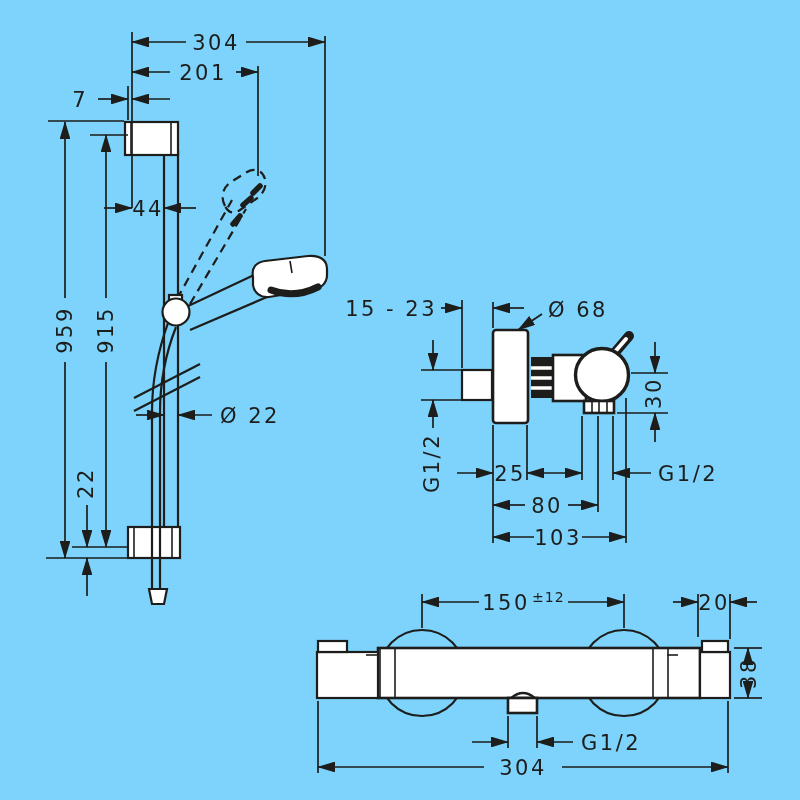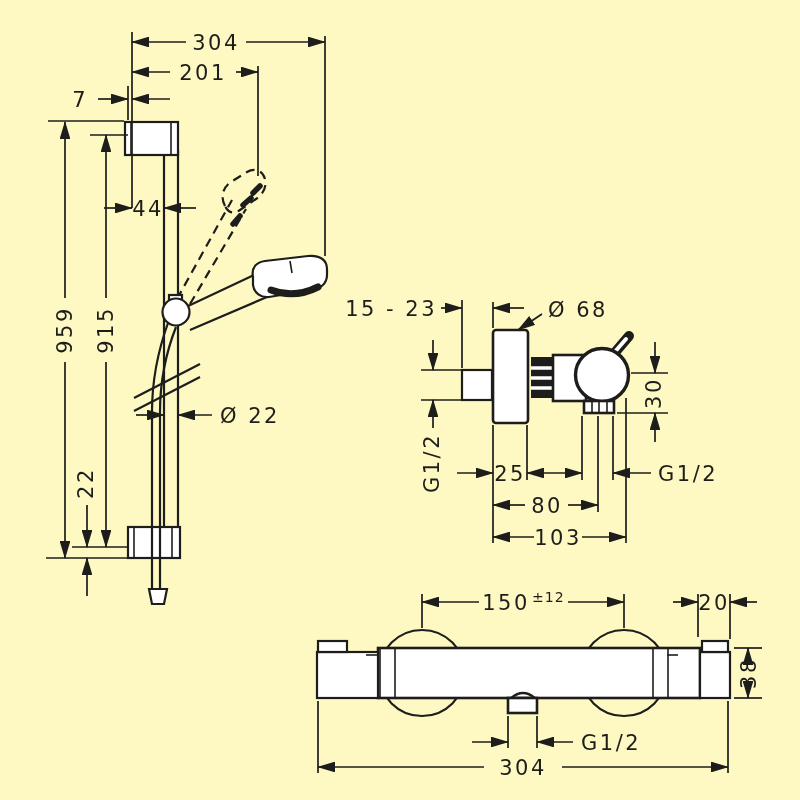--- a/index.html
+++ b/index.html
@@ -1,16 +1,16 @@
 <!DOCTYPE html>
 <html><head>
 <meta charset="utf-8">
 <style>
   html,body { margin:0; padding:0; background:#fff; }
-  .stage { position:relative; width:800px; height:800px; background:#fef9c3; overflow:hidden; }
+  .stage { position:relative; width:800px; height:800px; background:#7dd3fc; overflow:hidden; }
   svg { display:block; }
   text { font-family:"DejaVu Sans","Liberation Sans",sans-serif; }
   .t  { font-size:21px; fill:#1d1d1b; letter-spacing:2.5px; }
   .ts { font-size:14px; fill:#1d1d1b; letter-spacing:1px; }
   .tm { text-anchor:middle; }
   .te { text-anchor:end; }
   .ln  { stroke:#1d1d1b; stroke-width:1.7; fill:none; }
   .ol  { stroke:#1d1d1b; stroke-width:2.2; fill:none; }
   .olw { stroke:#1d1d1b; stroke-width:2.2; fill:#ffffff; }
   .ol25w { stroke:#1d1d1b; stroke-width:2.6; fill:#ffffff; }

